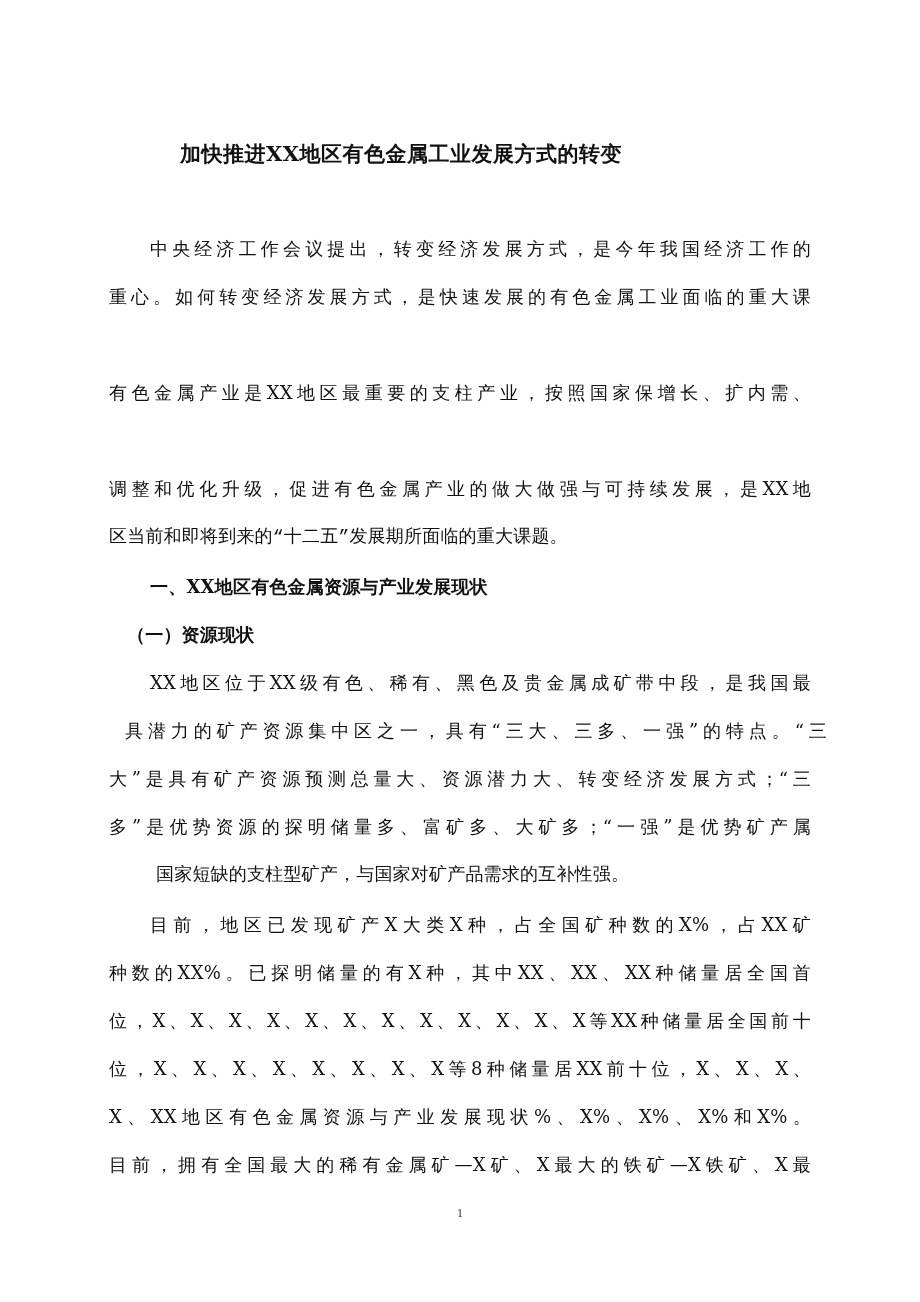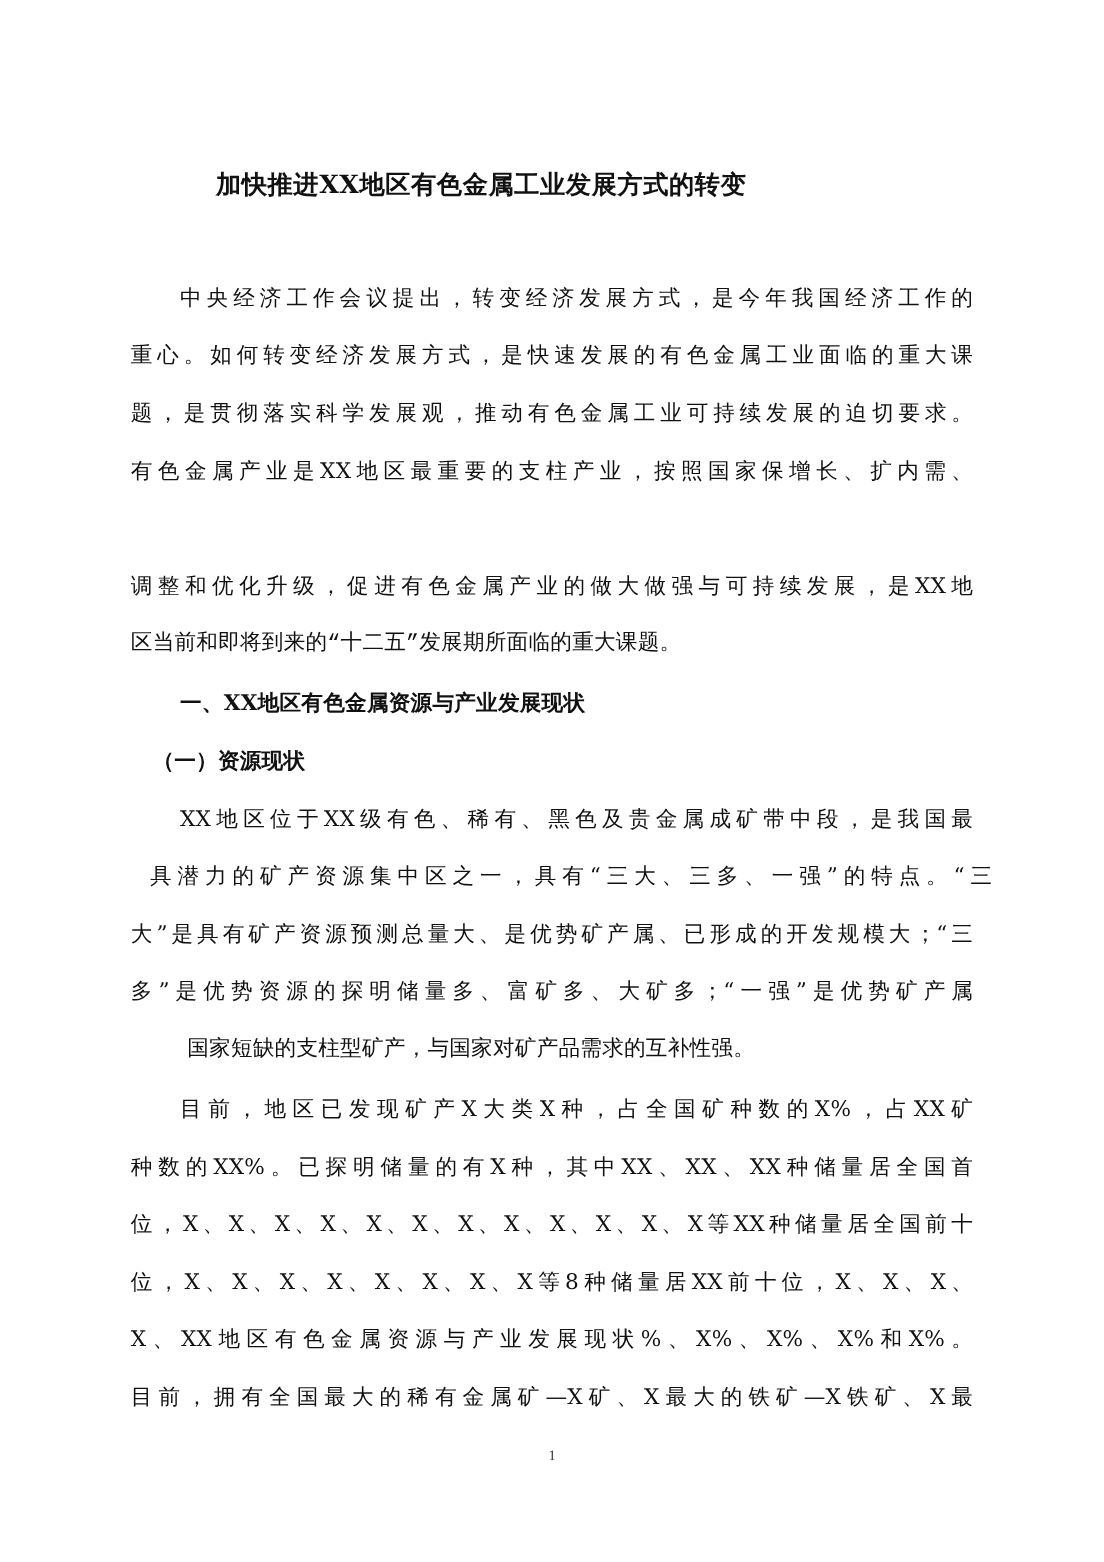--- a/index.html
+++ b/index.html
@@ -64,32 +64,31 @@
   </style>
 </head>
 <body>
 
 <div class="page">
 
   <div class="title">加快推进XX地区有色金属工业发展方式的转变</div>
 
   <div class="line indent" style="top:234px;">中央经济工作会议提出，转变经济发展方式，是今年我国经济工作的</div>
   <div class="line" style="top:282px;">重心。如何转变经济发展方式，是快速发展的有色金属工业面临的重大课</div>
-  <div class="line" style="top:330px;">题，是贯彻落实科学发展观，推动有色金属工业可持续发展的迫切要求。</div>
   <div class="line" style="top:378px;">有色金属产业是XX地区最重要的支柱产业，按照国家保增长、扩内需、</div>
   <div class="line" style="top:474px;">调整和优化升级，促进有色金属产业的做大做强与可持续发展，是XX地</div>
   <div class="line last" style="top:522px;">区当前和即将到来的“十二五”发展期所面临的重大课题。</div>
 
   <div class="line indent heading" style="top:572px;">一、XX地区有色金属资源与产业发展现状</div>
 
   <div class="line heading" style="top:620px; left:127px; width:684px;">（一）资源现状</div>
 
   <div class="line indent" style="top:668px;">XX地区位于XX级有色、稀有、黑色及贵金属成矿带中段，是我国最</div>
   <div class="line" style="top:716px;margin-left:16px;">具潜力的矿产资源集中区之一，具有“三大、三多、一强”的特点。“三</div>
-  <div class="line" style="top:764px;">大”是具有矿产资源预测总量大、是优势矿产属、已形成的开发规模大；“三</div>
+  <div class="line" style="top:764px;">大”是具有矿产资源预测总量大、资源潜力大、转变经济发展方式；“三</div>
   <div class="line" style="top:812px;">多”是优势资源的探明储量多、富矿多、大矿多；“一强”是优势矿产属</div>
   <div class="line last" style="top:860px;margin-left:47px;">国家短缺的支柱型矿产，与国家对矿产品需求的互补性强。</div>
 
   <div class="line indent" style="top:910px;">目前，地区已发现矿产X大类X种，占全国矿种数的X%，占XX矿</div>
   <div class="line" style="top:958px;">种数的XX%。已探明储量的有X种，其中XX、XX、XX种储量居全国首</div>
   <div class="line" style="top:1006px;">位，X、X、X、X、X、X、X、X、X、X、X、X等XX种储量居全国前十</div>
   <div class="line" style="top:1054px;">位，X、X、X、X、X、X、X、X等8种储量居XX前十位，X、X、X、</div>
   <div class="line" style="top:1102px;">X、XX地区有色金属资源与产业发展现状%、X%、X%、X%和X%。</div>
   <div class="line" style="top:1150px;">目前，拥有全国最大的稀有金属矿—X矿、X最大的铁矿—X铁矿、X最</div>
 

